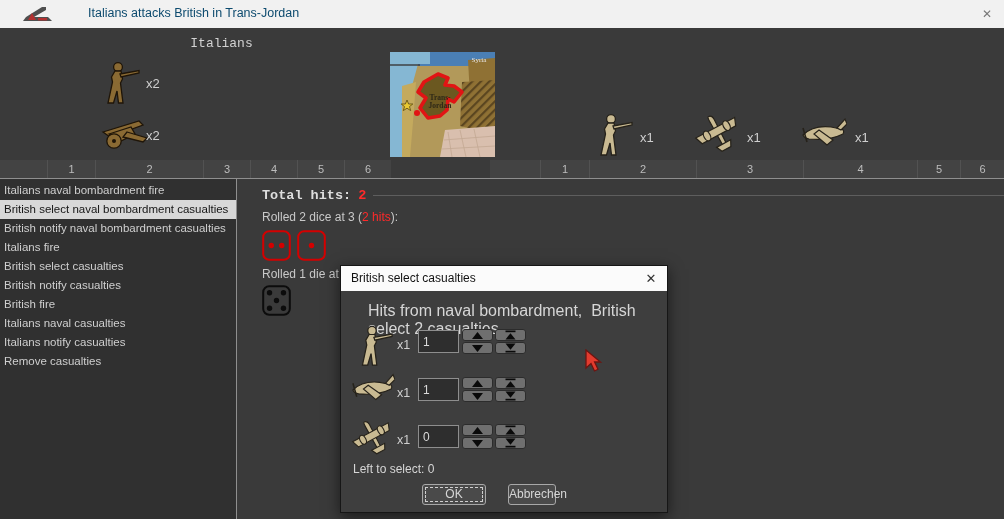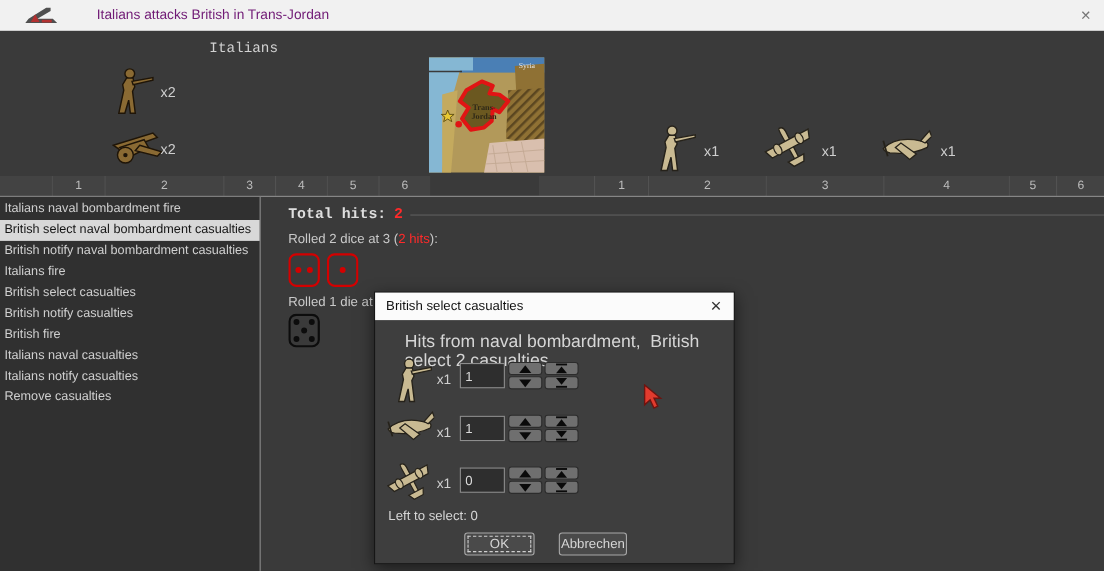--- a/index.html
+++ b/index.html
@@ -4,21 +4,21 @@
 <style>
   * { margin:0; padding:0; box-sizing:border-box; }
   body { background:#222; font-family:"Liberation Sans", sans-serif; }
   .screen { position:relative; width:1004px; height:519px; overflow:hidden;
             background:#3a3a3a; font-family:"Liberation Sans", sans-serif; }
 
   
   .titlebar { position:absolute; left:0; top:0; width:1004px; height:28px;
               background:#f1f1f1; }
   .titlebar .app-icon { position:absolute; left:18px; top:4px; }
-  .titlebar .title { position:absolute; left:88px; top:6px; font-size:12.5px; color:#701a75; }
+  .titlebar .title { position:absolute; left:88px; top:6px; font-size:12.5px; color:#0c4a6e; }
   .titlebar .win-close { position:absolute; right:8px; top:5px; width:18px; height:18px;
               text-align:center; line-height:18px; font-size:12px; color:#777; cursor:default; }
 
   
   .faction-label { position:absolute; top:36px; font-size:13px; color:#d2d2d2; text-align:center; }
   .fl-attacker { left:0; width:443px;font-family:Liberation Mono, monospace; }
   .fl-defender { left:538px; width:466px; }
   .unit { position:absolute; }
   .count-label { position:absolute; font-size:13px; color:#cfcfcf; }
 
@@ -74,21 +74,21 @@
   .spin-group { position:absolute; top:7px; display:flex; flex-direction:column; gap:1px; }
   .sg-1 { left:121px; } .sg-2 { left:154px; }
   .spin-btn { width:31px; height:12px; background:#6f6f6f; border:1px solid #2c2c2c;
               border-radius:3px; display:flex; align-items:center; justify-content:center; padding:0; }
   .spin-btn svg { display:block; }
   .left-select { position:absolute; left:12px; top:196px; font-size:12px; color:#d6d6d6; }
   .dlg-btn { position:absolute; top:218px; height:21px; background:#4a4a4a;
              border:1px solid #a8a8a8; border-radius:3px; color:#d6d6d6; font-size:12px;
              font-family:"Liberation Sans", sans-serif; text-align:center; line-height:19px; }
   .btn-ok { left:81px; width:64px; outline:1px dashed #cfcfcf; outline-offset:-4px; }
-  .btn-cancel { left:167px; width:62px; }
+  .btn-cancel { left:167px; width:48px; }
 
   .cursor { position:absolute; left:585px; top:349px; z-index:50; }
 </style>
 </head>
 <body>
 
 <div class="screen">
 
   <div class="titlebar">
     <svg class="app-icon" width="38" height="20" viewBox="0 0 38 20">

